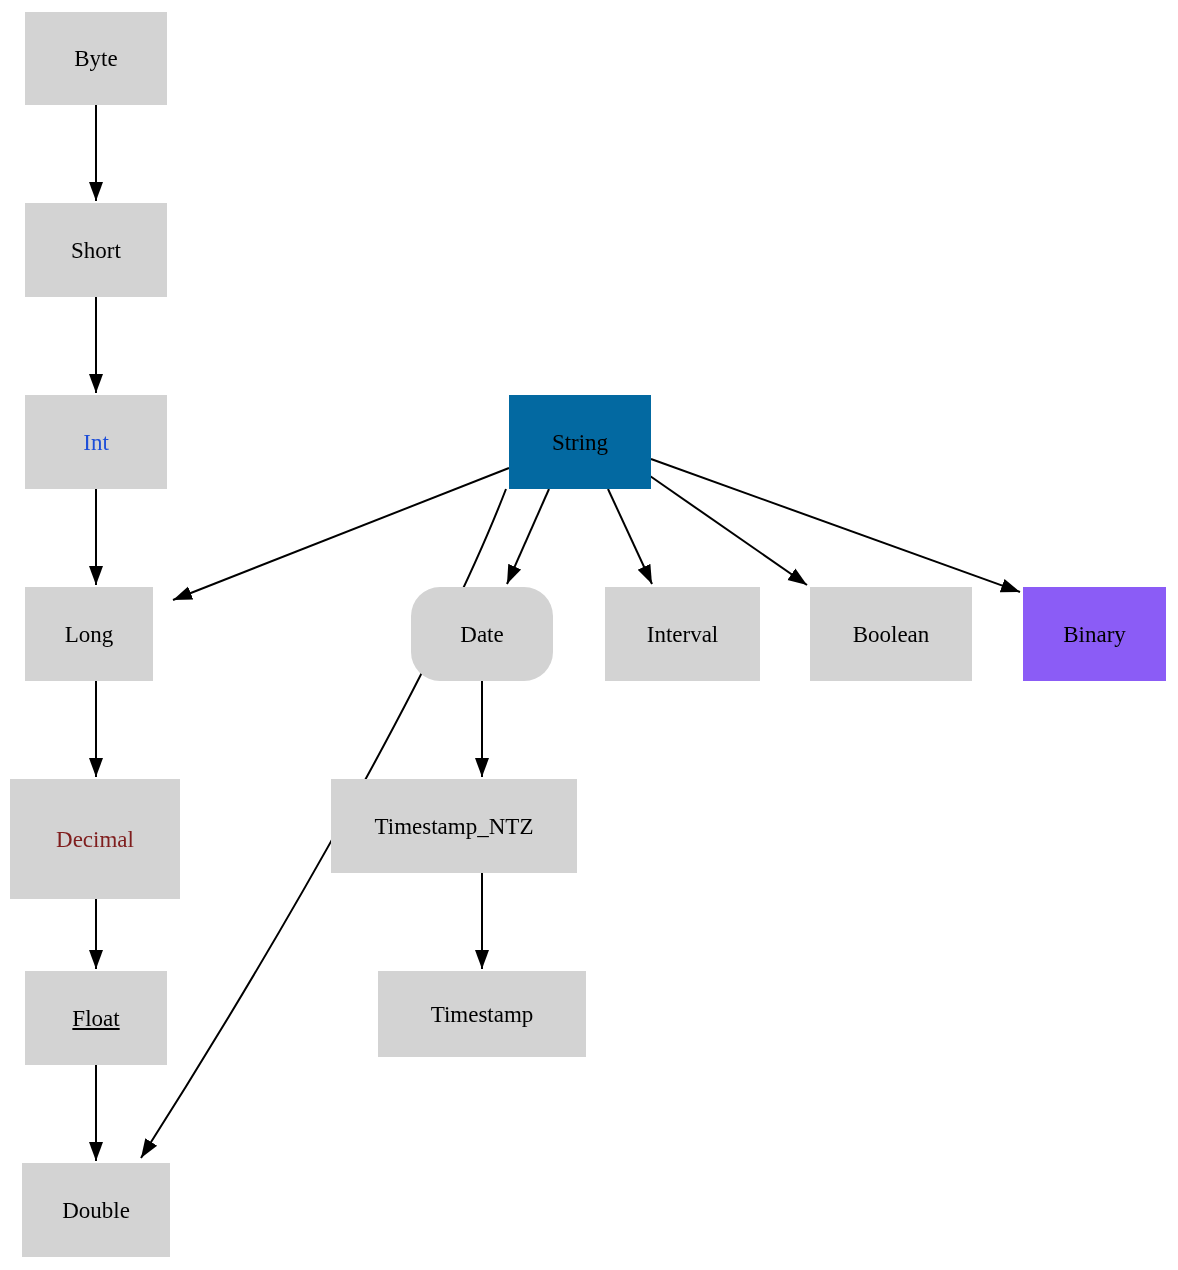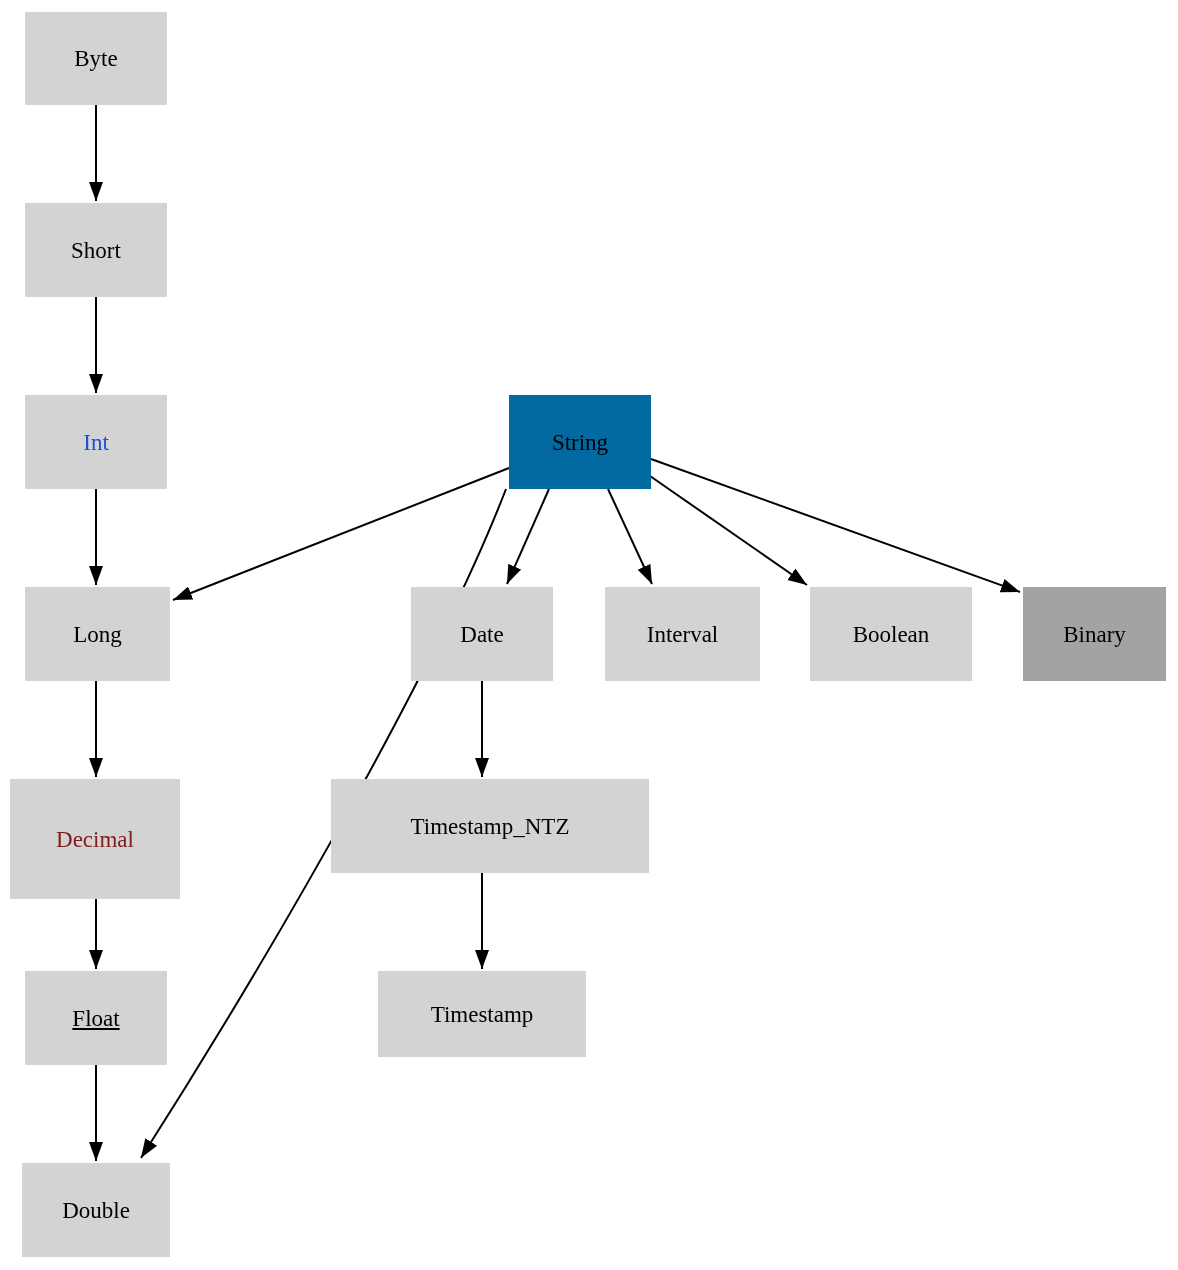--- a/index.html
+++ b/index.html
@@ -62,24 +62,24 @@
     <path class="edge" d="M650 476 L807 585" marker-end="url(#arrow)" style="stroke: rgb(0, 0, 0);"></path>
     <path class="edge" d="M651 459 L1020 592" marker-end="url(#arrow)" style="stroke: rgb(0, 0, 0);"></path>
     <path class="edge" d="M482 681 L482 777" marker-end="url(#arrow)" style="stroke: rgb(0, 0, 0);"></path>
     <path class="edge" d="M482 873 L482 969" marker-end="url(#arrow)" style="stroke: rgb(0, 0, 0);"></path>
   </svg>
 
   <div class="node" style="left: 25px; top: 12px; width: 142px; height: 93px; background: rgb(211, 211, 211); color: rgb(0, 0, 0);">Byte</div>
   <div class="node" style="left: 25px; top: 203px; width: 142px; height: 94px; background: rgb(211, 211, 211); color: rgb(0, 0, 0);">Short</div>
   <div class="node" style="left: 25px; top: 395px; width: 142px; height: 94px; background: rgb(211, 211, 211); color: #1d4ed8;">Int</div>
   <div class="node" style="left: 509px; top: 395px; width: 142px; height: 94px; background: #0369a1; color: rgb(0, 0, 0); text-align: center;">String</div>
-  <div class="node" style="left: 25px; top: 587px; width: 145px; height: 94px; background: rgb(211, 211, 211); color: rgb(0, 0, 0);">Long</div>
-  <div class="node" style="left: 411px; top: 587px; width: 142px; height: 94px; background: rgb(211, 211, 211); color: rgb(0, 0, 0);">Date</div>
+  <div class="node" style="left: 25px; top: 587px; width: 128px; height: 94px; background: rgb(211, 211, 211); color: rgb(0, 0, 0);">Long</div>
+  <div class="node" style="left: 411px; top: 587px; width: 142px; height: 94px; background: rgb(211, 211, 211); color: rgb(0, 0, 0); border-radius: 29px;">Date</div>
   <div class="node" style="left: 605px; top: 587px; width: 155px; height: 94px; background: rgb(211, 211, 211); color: rgb(0, 0, 0);">Interval</div>
   <div class="node" style="left: 810px; top: 587px; width: 162px; height: 94px; background: rgb(211, 211, 211); color: rgb(0, 0, 0);">Boolean</div>
-  <div class="node" style="left: 1023px; top: 587px; width: 143px; height: 94px; background: #a3a3a3; color: rgb(0, 0, 0);">Binary</div>
+  <div class="node" style="left: 1023px; top: 587px; width: 143px; height: 94px; background: #8b5cf6; color: rgb(0, 0, 0);">Binary</div>
   <div class="node" style="left: 10px; top: 779px; width: 170px; height: 120px; background: rgb(211, 211, 211); color: #7f1d1d;">Decimal</div>
-  <div class="node" style="left: 331px; top: 779px; width: 318px; height: 94px; background: rgb(211, 211, 211); color: rgb(0, 0, 0);">Timestamp_NTZ</div>
+  <div class="node" style="left: 331px; top: 779px; width: 246px; height: 94px; background: rgb(211, 211, 211); color: rgb(0, 0, 0);">Timestamp_NTZ</div>
   <div class="node" style="left: 25px; top: 971px; width: 142px; height: 94px; background: rgb(211, 211, 211); color: rgb(0, 0, 0); text-decoration: underline;">Float</div>
   <div class="node" style="left: 378px; top: 971px; width: 208px; height: 86px; background: rgb(211, 211, 211); color: rgb(0, 0, 0);">Timestamp</div>
   <div class="node" style="left: 22px; top: 1163px; width: 148px; height: 94px; background: rgb(211, 211, 211); color: rgb(0, 0, 0);">Double</div>
 
 </div>
 
 </body></html>

